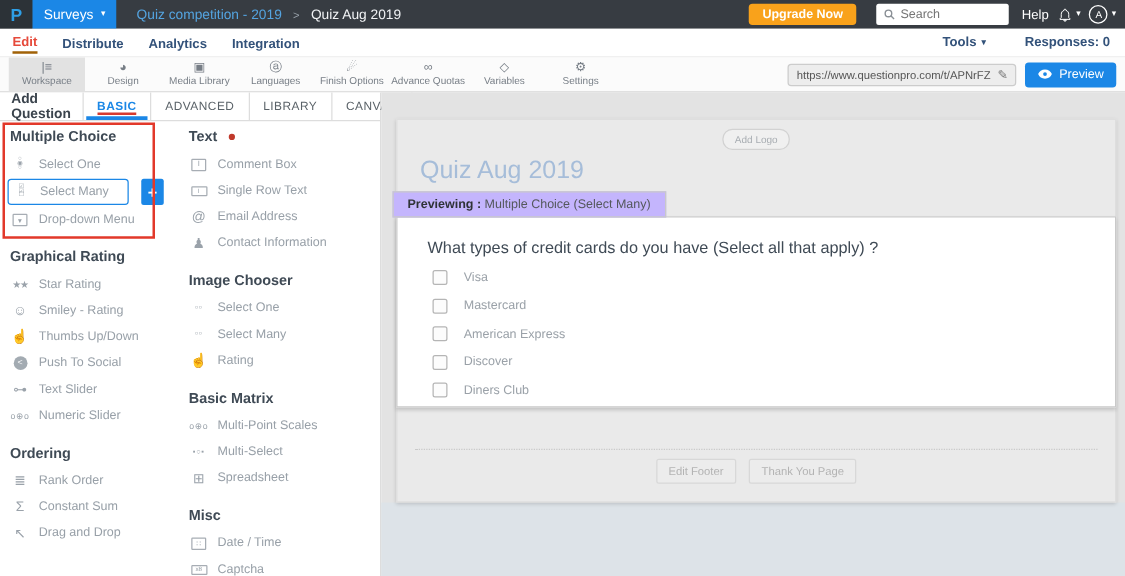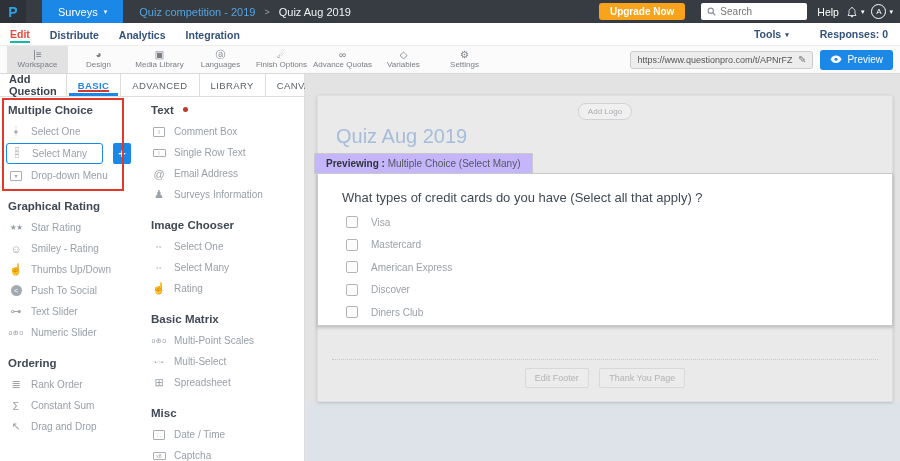--- a/index.html
+++ b/index.html
@@ -4,37 +4,37 @@
 <style>
   * { margin:0; padding:0; box-sizing:border-box; }
   html,body { background:#fff; }
   body { font-family:"Liberation Sans", sans-serif; }
   .screen { position:relative; width:900px; height:461px; overflow:hidden; background:#fff; }
 
   
   .topbar { position:absolute; top:0; left:0; right:0; height:23px; background:#373c42; display:flex; align-items:stretch; color:#fff; }
   .logo-box { width:26px; background:#2c3237; display:flex; align-items:center; justify-content:center; }
   .logo { color:#2e9fe6; font-weight:bold; font-size:14px; line-height:1; }
-  .surveys { background:#1b87e6; display:flex; align-items:center; gap:6px; padding:0 16px; font-size:11px; cursor:pointer;margin-left:16px; }
+  .surveys { background:#1b87e6; display:flex; align-items:center; gap:6px; padding:0 9px; font-size:11px; cursor:pointer; }
   .caret { font-size:7px; line-height:1; }
   .crumbs { display:flex; align-items:center; gap:9px; padding:0 16px; flex:1; }
   .crumb-parent { color:#54a4e0; font-size:11px; }
   .crumb-sep { color:#9aa3ab; font-size:9px; }
   .crumb-current { color:#f0f2f4; font-size:11px; }
   .upgrade { background:#f9a21b; color:#fff; font-weight:bold; font-size:10px; border:none; border-radius:3px; padding:0 11px; margin:3px 8px 3px 0; cursor:pointer; font-family:inherit; }
   .searchbox { background:#fff; border-radius:2px; display:flex; align-items:center; gap:4px; padding:0 6px; margin:3px 8px 3px 8px; width:106px; }
   .searchbox input { border:none; outline:none; width:80px; font-size:10px; color:#555; font-family:inherit; }
   .help { align-self:center; margin:0 7px 0 2px; font-size:10.5px; cursor:pointer; }
   .bell-group, .avatar-group { display:flex; align-items:center; gap:3px; margin-right:7px; cursor:pointer; }
   .avatar { width:15px; height:15px; border:1px solid #fff; border-radius:50%; display:flex; align-items:center; justify-content:center; font-size:8px; }
 
   
   .menubar { position:absolute; top:23px; left:0; right:0; height:23px; background:#fff; border-bottom:1px solid #ececec; display:flex; align-items:center; padding:0 10px; font-size:10.5px; font-weight:bold; color:#33527a; }
   .mitem { margin-right:20px; cursor:pointer; padding-top:2px; }
-  .mitem.active { color:#e64a3b; border-bottom:2px solid #14b8a6; padding-bottom:1px; }
+  .mitem.active { color:#e64a3b; border-bottom:2px solid #a16207; padding-bottom:1px; }
   .menubar-right { margin-left:auto; display:flex; align-items:center; }
   .tools { margin-right:31px; cursor:pointer; display:flex; align-items:center; gap:4px; }
   .responses { margin-right:2px; }
 
   
   .toolbar { position:absolute; top:46px; left:0; right:0; height:28px; background:#fbfbfb; border-bottom:1px solid #d8d8d8; display:flex; align-items:stretch; padding-left:7px; }
   .titem { width:61px; display:flex; flex-direction:column; align-items:center; justify-content:center; color:#777e86; cursor:pointer; }
   .titem.active { background:#e2e2e2; }
   .ticon { font-size:10px; line-height:11px; height:11px; }
   .tlabel { font-size:8px; line-height:10px; }
@@ -299,21 +299,21 @@
               <span class="picon boxed-wide">I</span>
             </span>
           <span class="plabel">Single Row Text</span>
         </div>
         <div class="pitem">
           <span class="picon">@</span>
           <span class="plabel">Email Address</span>
         </div>
         <div class="pitem">
           <span class="picon">♟</span>
-          <span class="plabel">Surveys Information</span>
+          <span class="plabel">Contact Information</span>
         </div>
 
         <div class="sec-title">Image Chooser</div>
         <div class="pitem">
           <span class="picon sm">▫▫</span>
           <span class="plabel">Select One</span>
         </div>
         <div class="pitem">
           <span class="picon sm">▫▫</span>
           <span class="plabel">Select Many</span>

